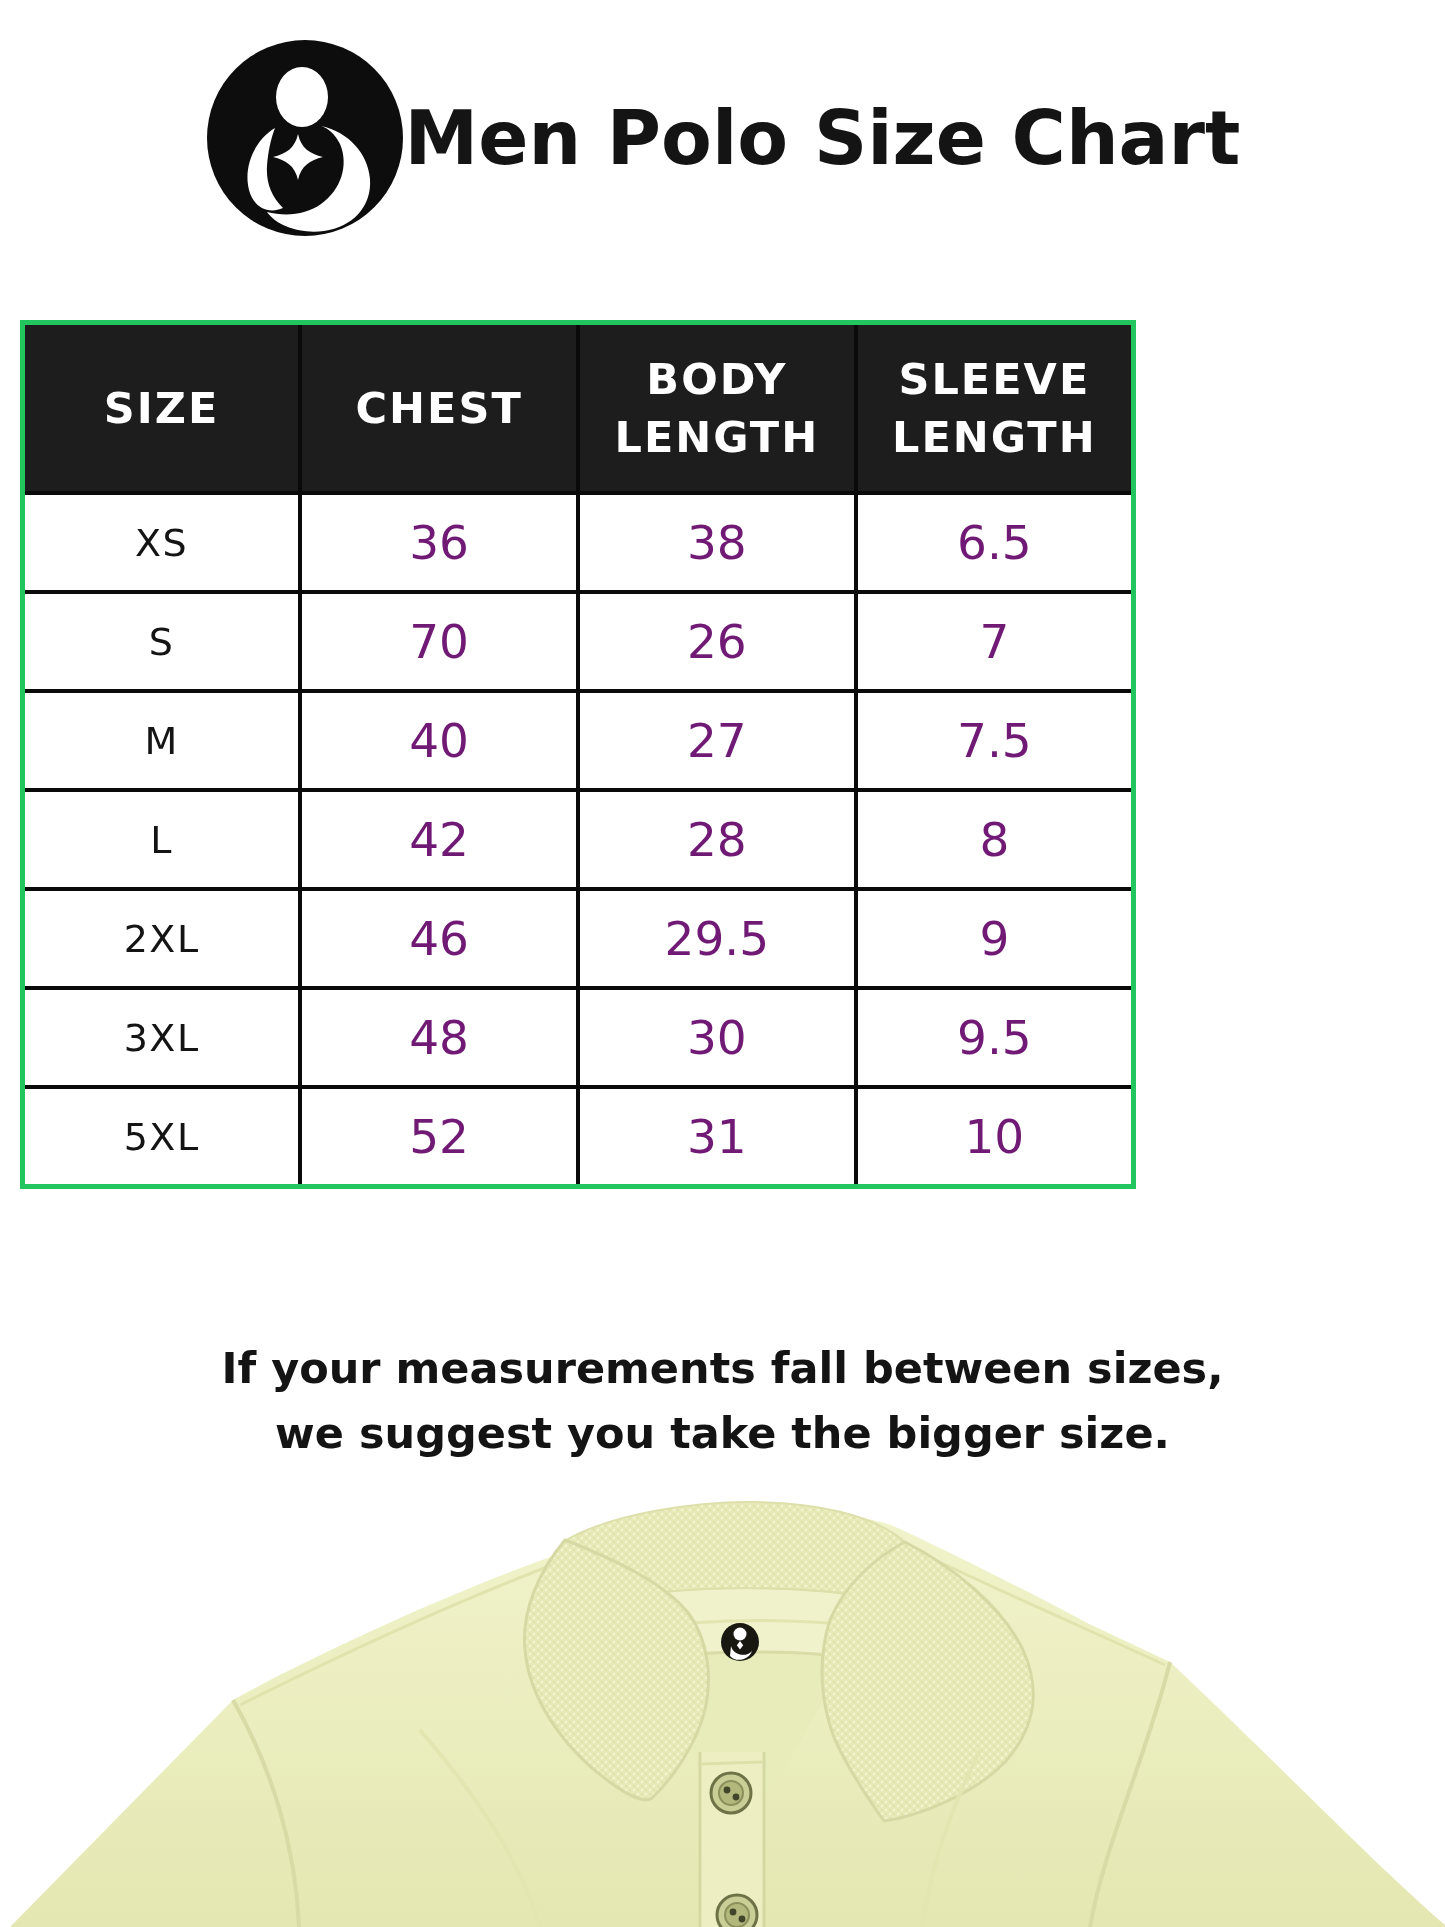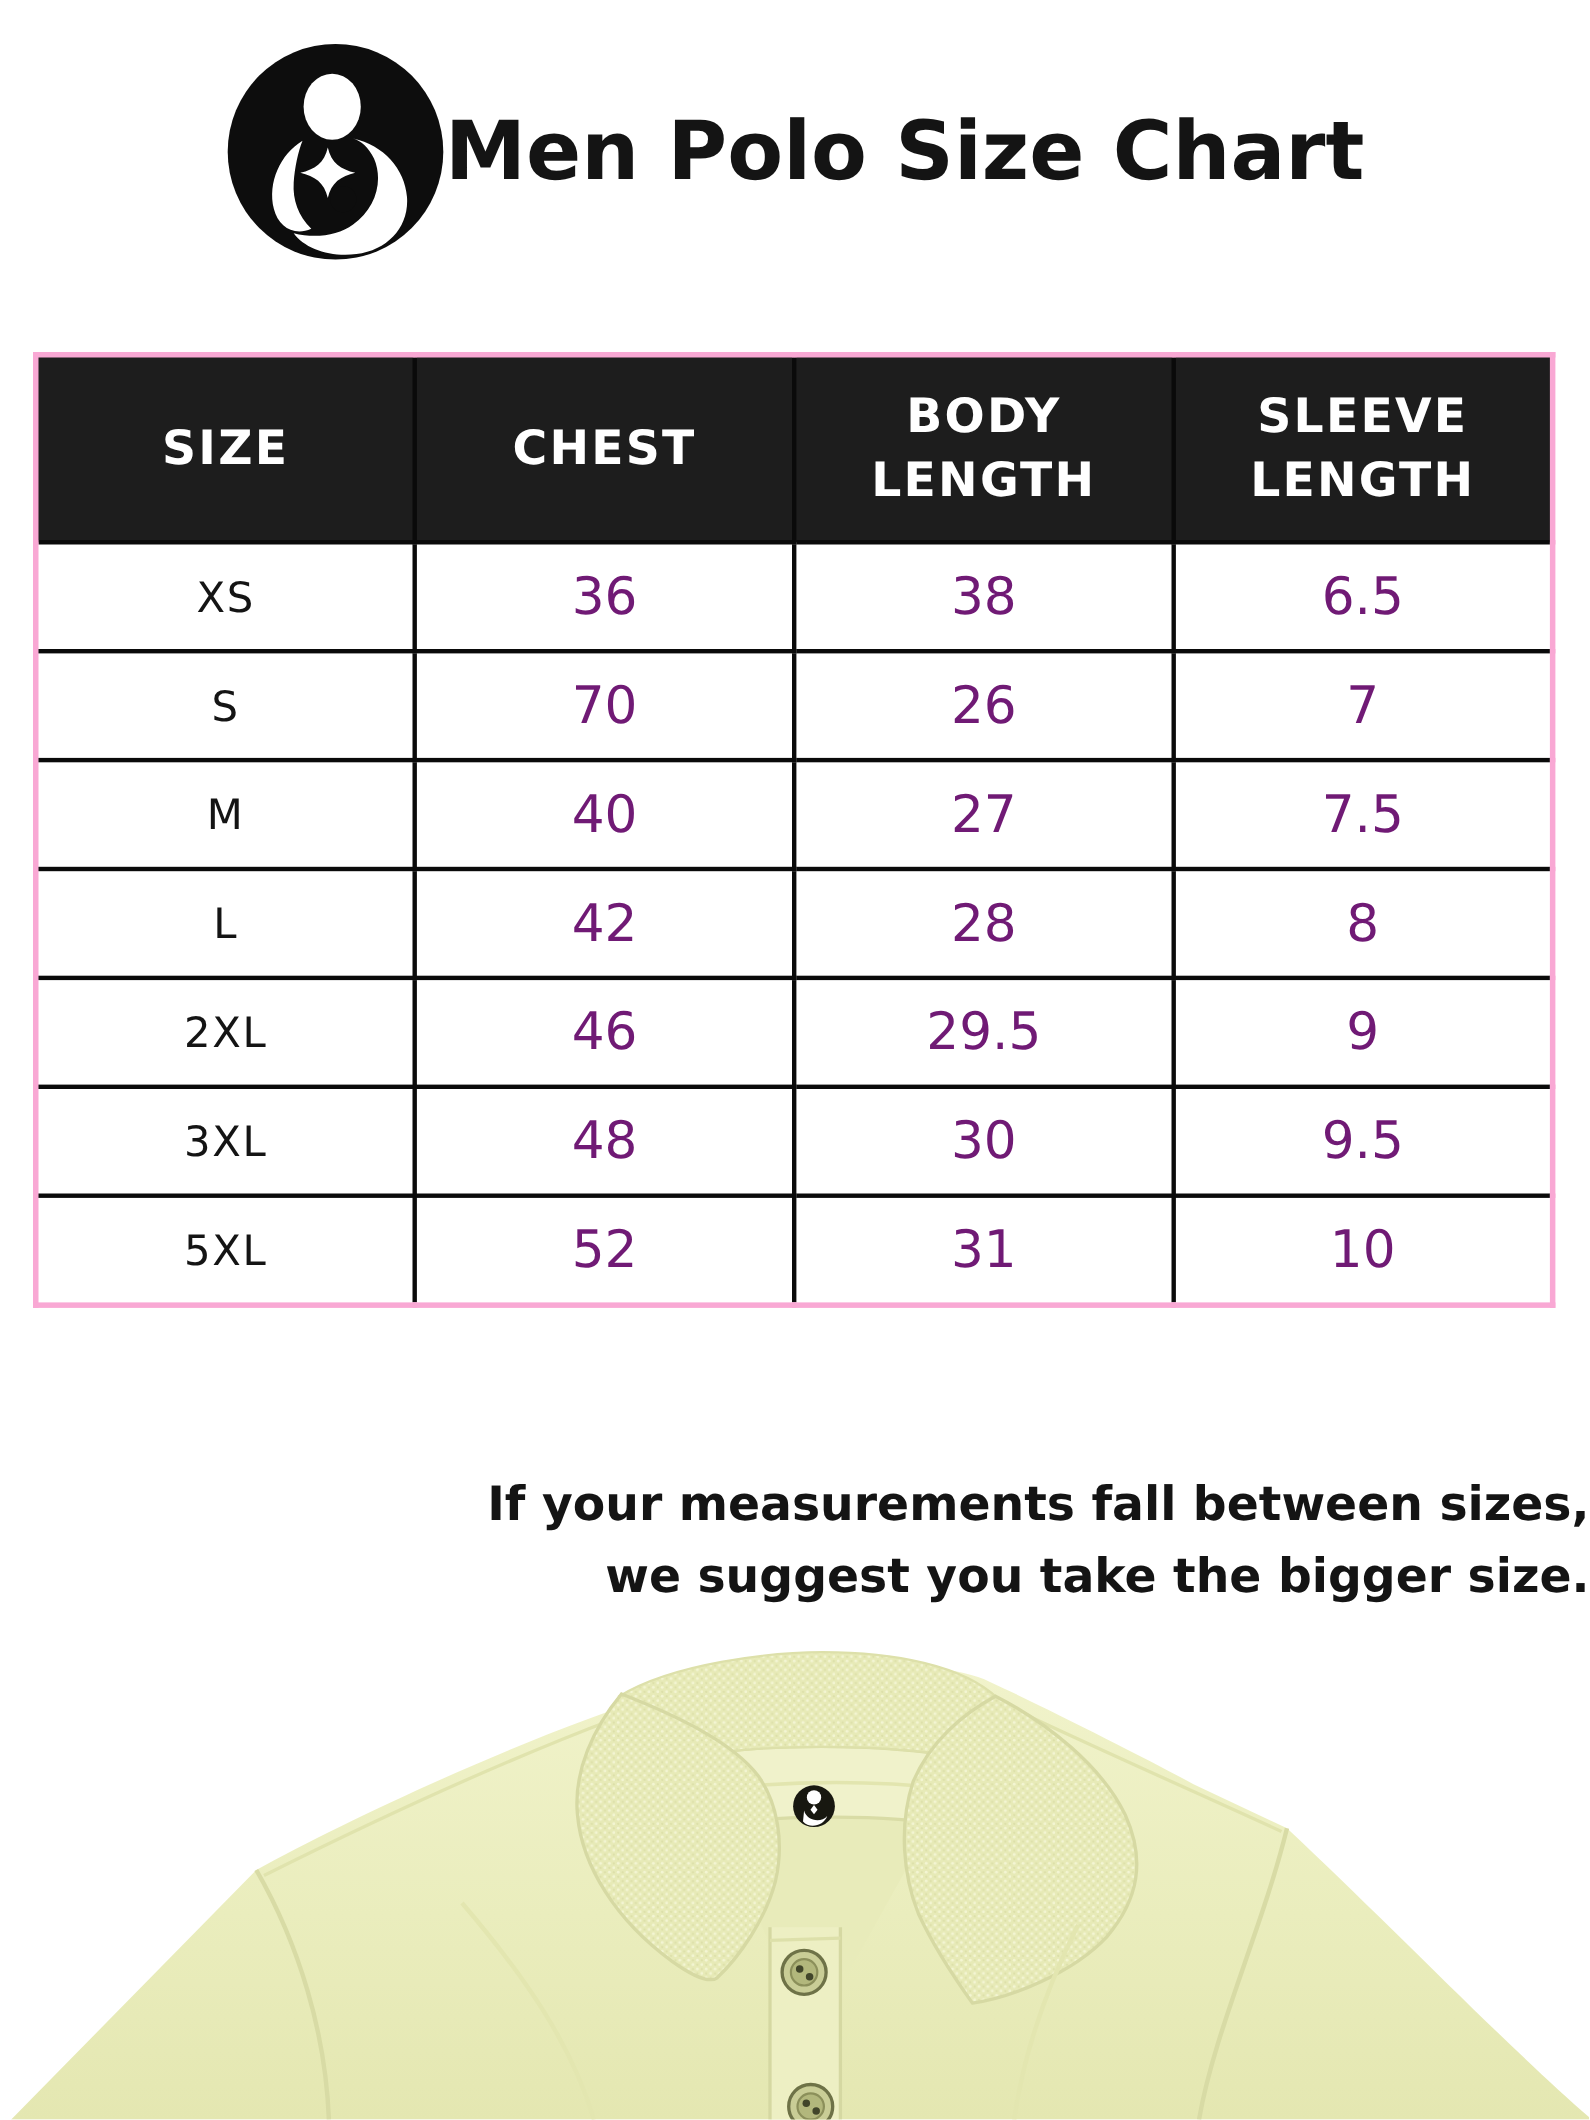--- a/index.html
+++ b/index.html
@@ -13,38 +13,38 @@
     display:flex;align-items:center;justify-content:center;
   }
   .logo-wrap{width:200px;height:200px;flex:0 0 auto;}
   .logo-wrap svg{width:200px;height:200px;display:block;}
   .page-title{
     margin:0;font-size:74px;font-weight:bold;letter-spacing:0px;color:#141414;
     white-space:nowrap;
   }
   
   table.size-table{
-    position:absolute;left:30px;top:320px;width:1384px;
+    position:absolute;left:20px;top:320px;width:1116px;
     border-collapse:collapse;table-layout:fixed;
-    border:5px solid #f9a8d4;background:#fff;
+    border:5px solid #22c55e;background:#fff;
   }
   .size-table th{
     background:#1d1d1d;color:#ffffff;font-size:43px;font-weight:bold;
     letter-spacing:2px;height:164px;border:4px solid #0a0a0a;
     white-space:pre-line;line-height:1.35;text-align:center;vertical-align:middle;
   }
   .size-table td{
     height:93px;border:4px solid #0a0a0a;text-align:center;vertical-align:middle;
     color:#232323;
   }
   .size-table td.size{font-size:38px;font-weight:normal;letter-spacing:1.5px;color:#141414;}
   .size-table td.num{font-size:47px;font-weight:normal;color:#701a75;}
   
   .note{
-    position:absolute;top:1336px;left:0;width:100%;text-align:right;
+    position:absolute;top:1336px;left:0;width:100%;text-align:center;
     font-size:43px;font-weight:bold;line-height:1.52;color:#141414;margin:0;
   }
   
   .shirt-wrap{position:absolute;left:0;top:1500px;width:1445px;height:427px;}
   .shirt-wrap svg{display:block;width:1445px;height:427px;}
 </style>
 </head>
 <body>
 
 <div class="page">

